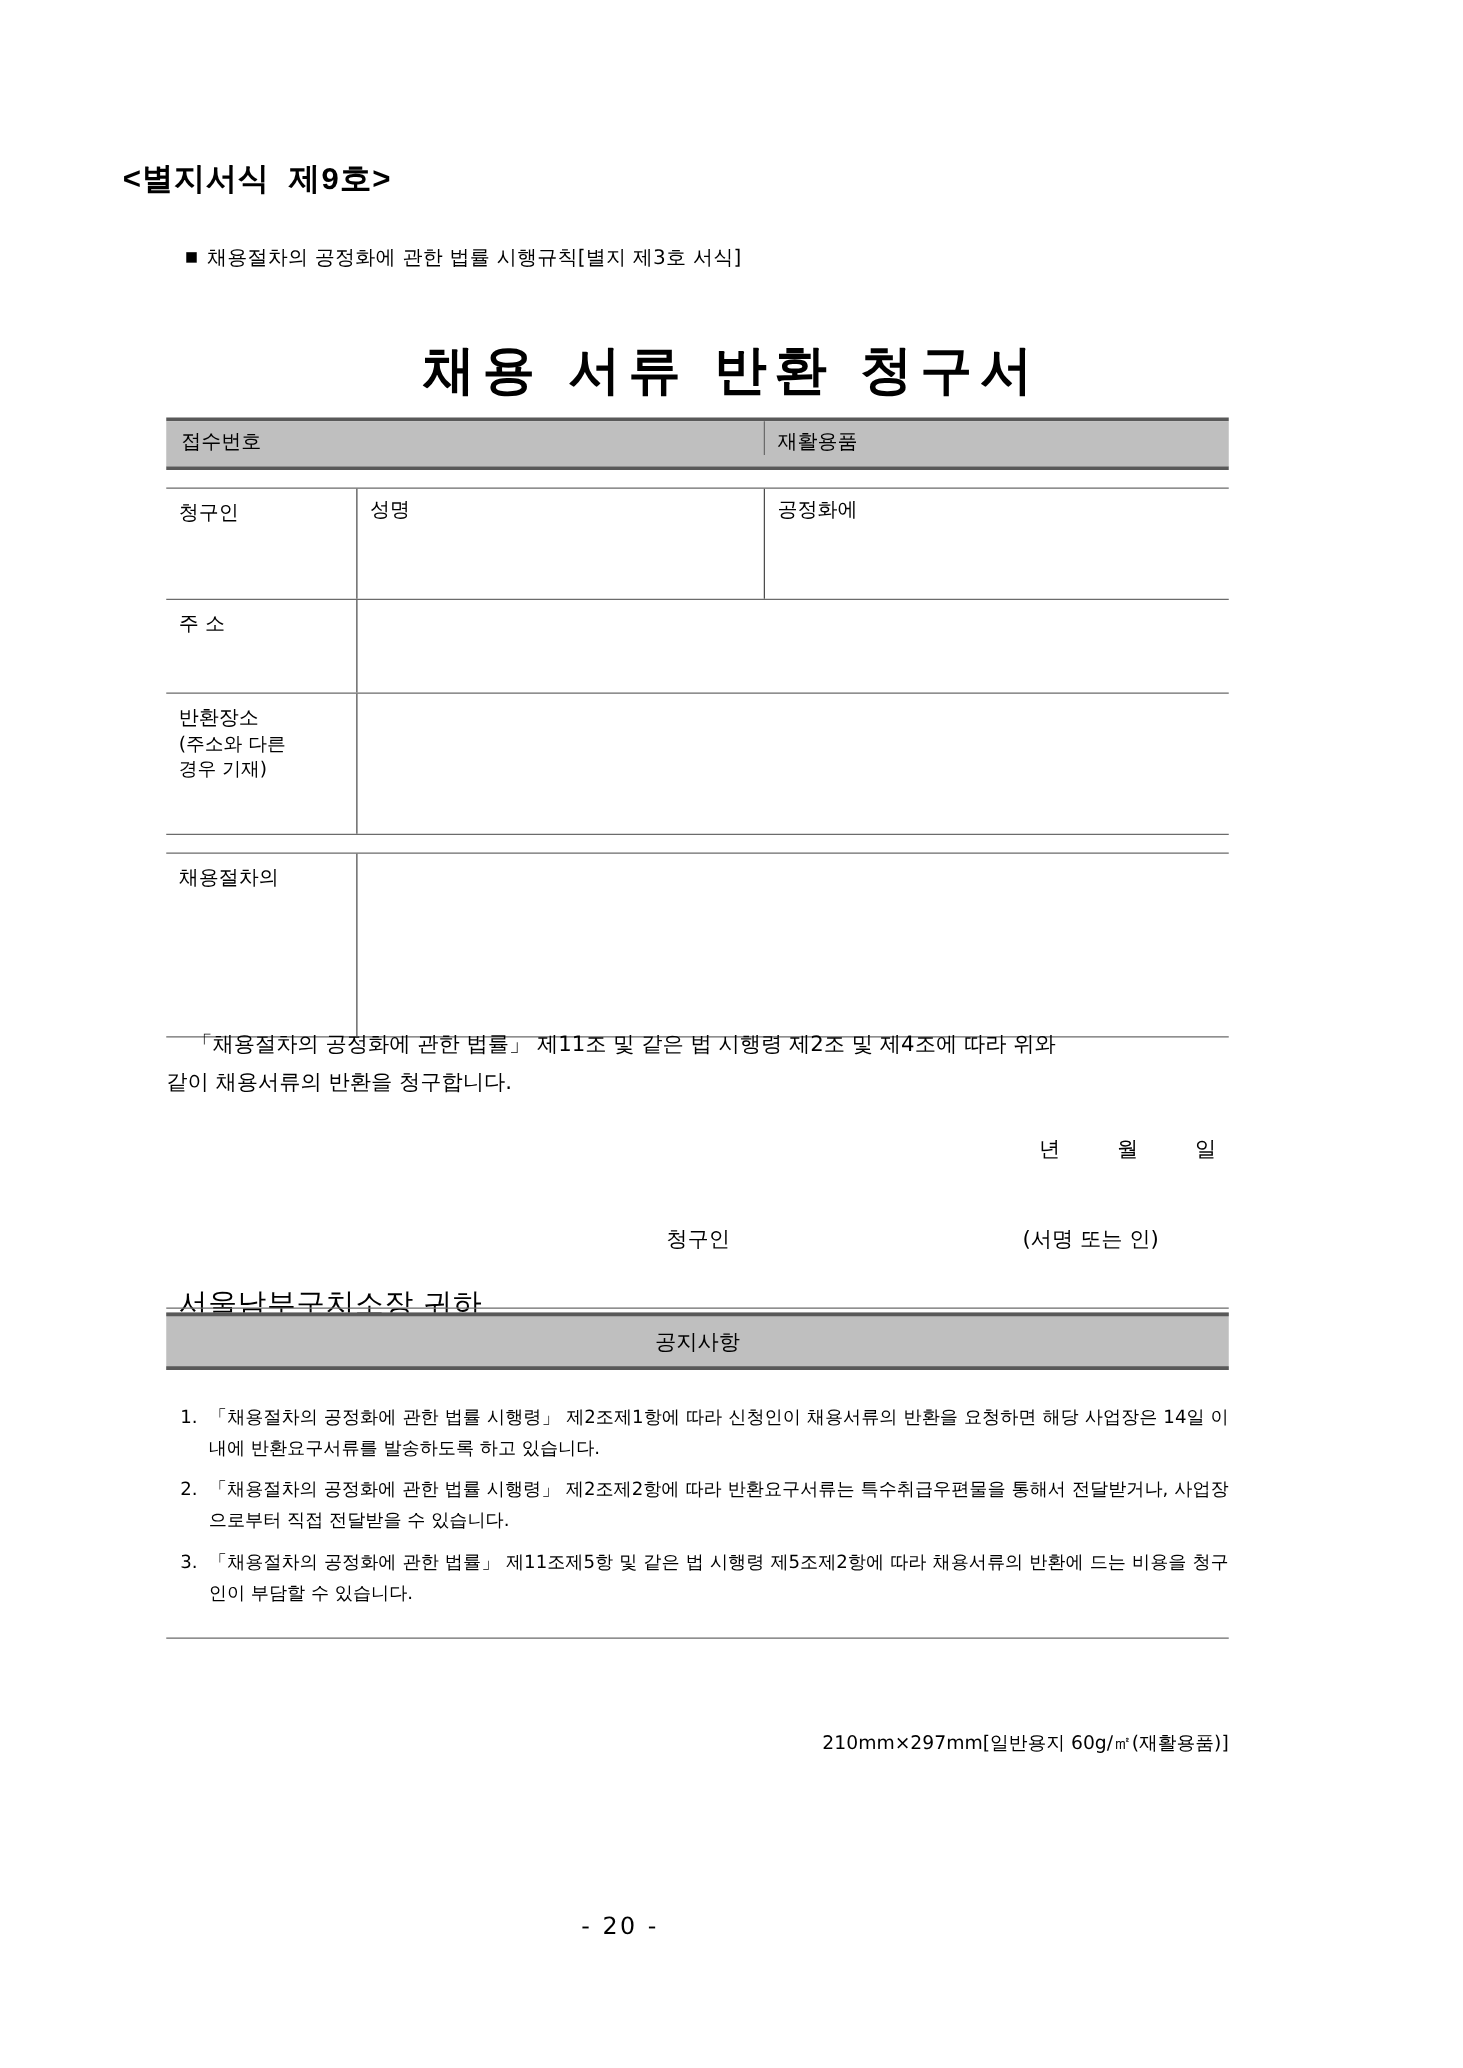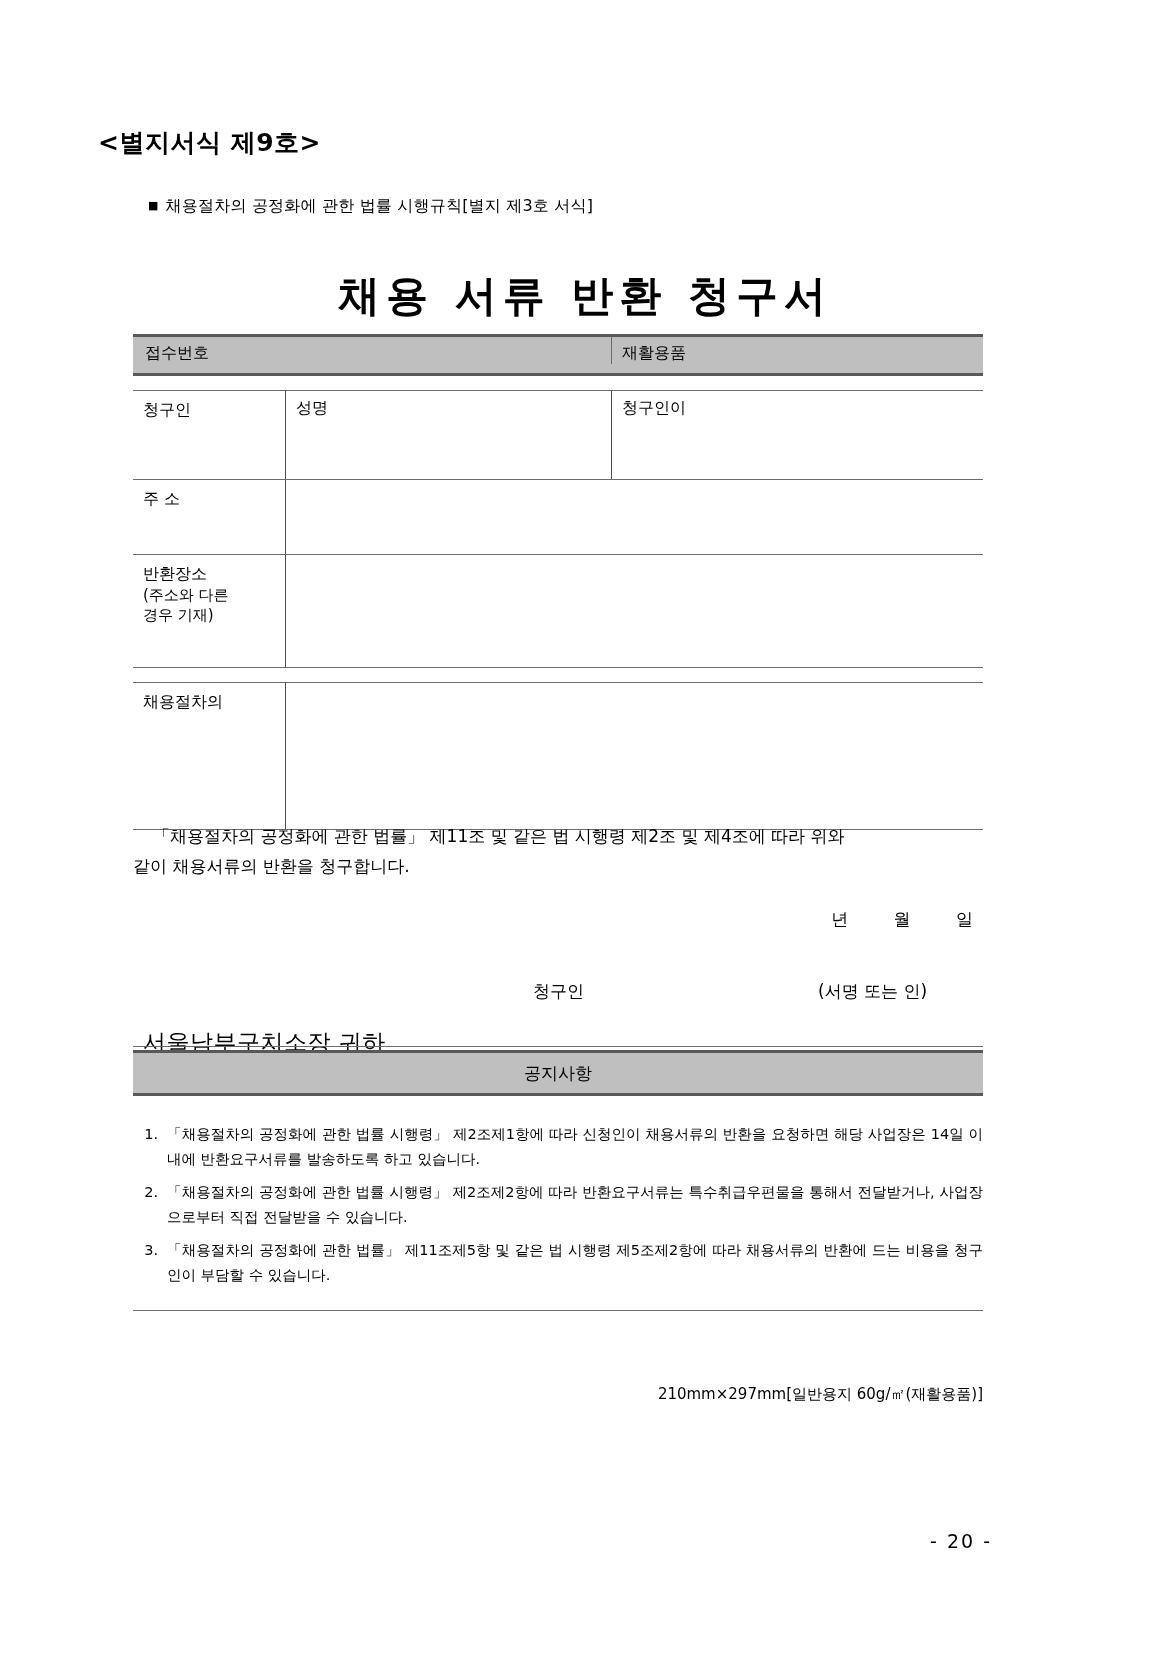--- a/index.html
+++ b/index.html
@@ -24,20 +24,21 @@
 
   
   .form-id {
     position: absolute;
     left: 98px;
     top: 126px;
     font-size: 25px;
     font-weight: bold;
     letter-spacing: 0.5px;
     white-space: nowrap;
+    font-family: Liberation Mono, monospace;
   }
   .legal-ref {
     position: absolute;
     left: 148px;
     top: 196px;
     font-size: 16px;
     white-space: nowrap;
     letter-spacing: 0.2px;
   }
   .legal-ref .bullet {
@@ -228,21 +229,21 @@
     width: 850px;
     text-align: right;
     font-size: 15px;
   }
 
   .page-num {
     position: absolute;
     left: 0;
     top: 1530px;
     width: 992px;
-    text-align: right;
+    text-align: center;
     font-size: 19px;
     letter-spacing: 2px;
   }
 </style>
 </head>
 <body>
 
 <div class="page">
 
   <div class="form-id">&lt;별지서식 제9호&gt;</div>
@@ -270,21 +271,21 @@
 
     <div class="row rule-thin-top">
       <div class="body-row r-applicant">
         <div class="cell-label">
           <span>청구인</span>
         </div>
         <div class="cell-mid">
           <span>성명</span>
         </div>
         <div class="cell-right">
-          <span>청구인이</span>
+          <span>공정화에</span>
         </div>
       </div>
     </div>
 
     <div class="row rule-thin-top">
       <div class="body-row r-address">
         <div class="cell-label">
           <span>주 소</span>
         </div>
         <div class="cell-wide">

